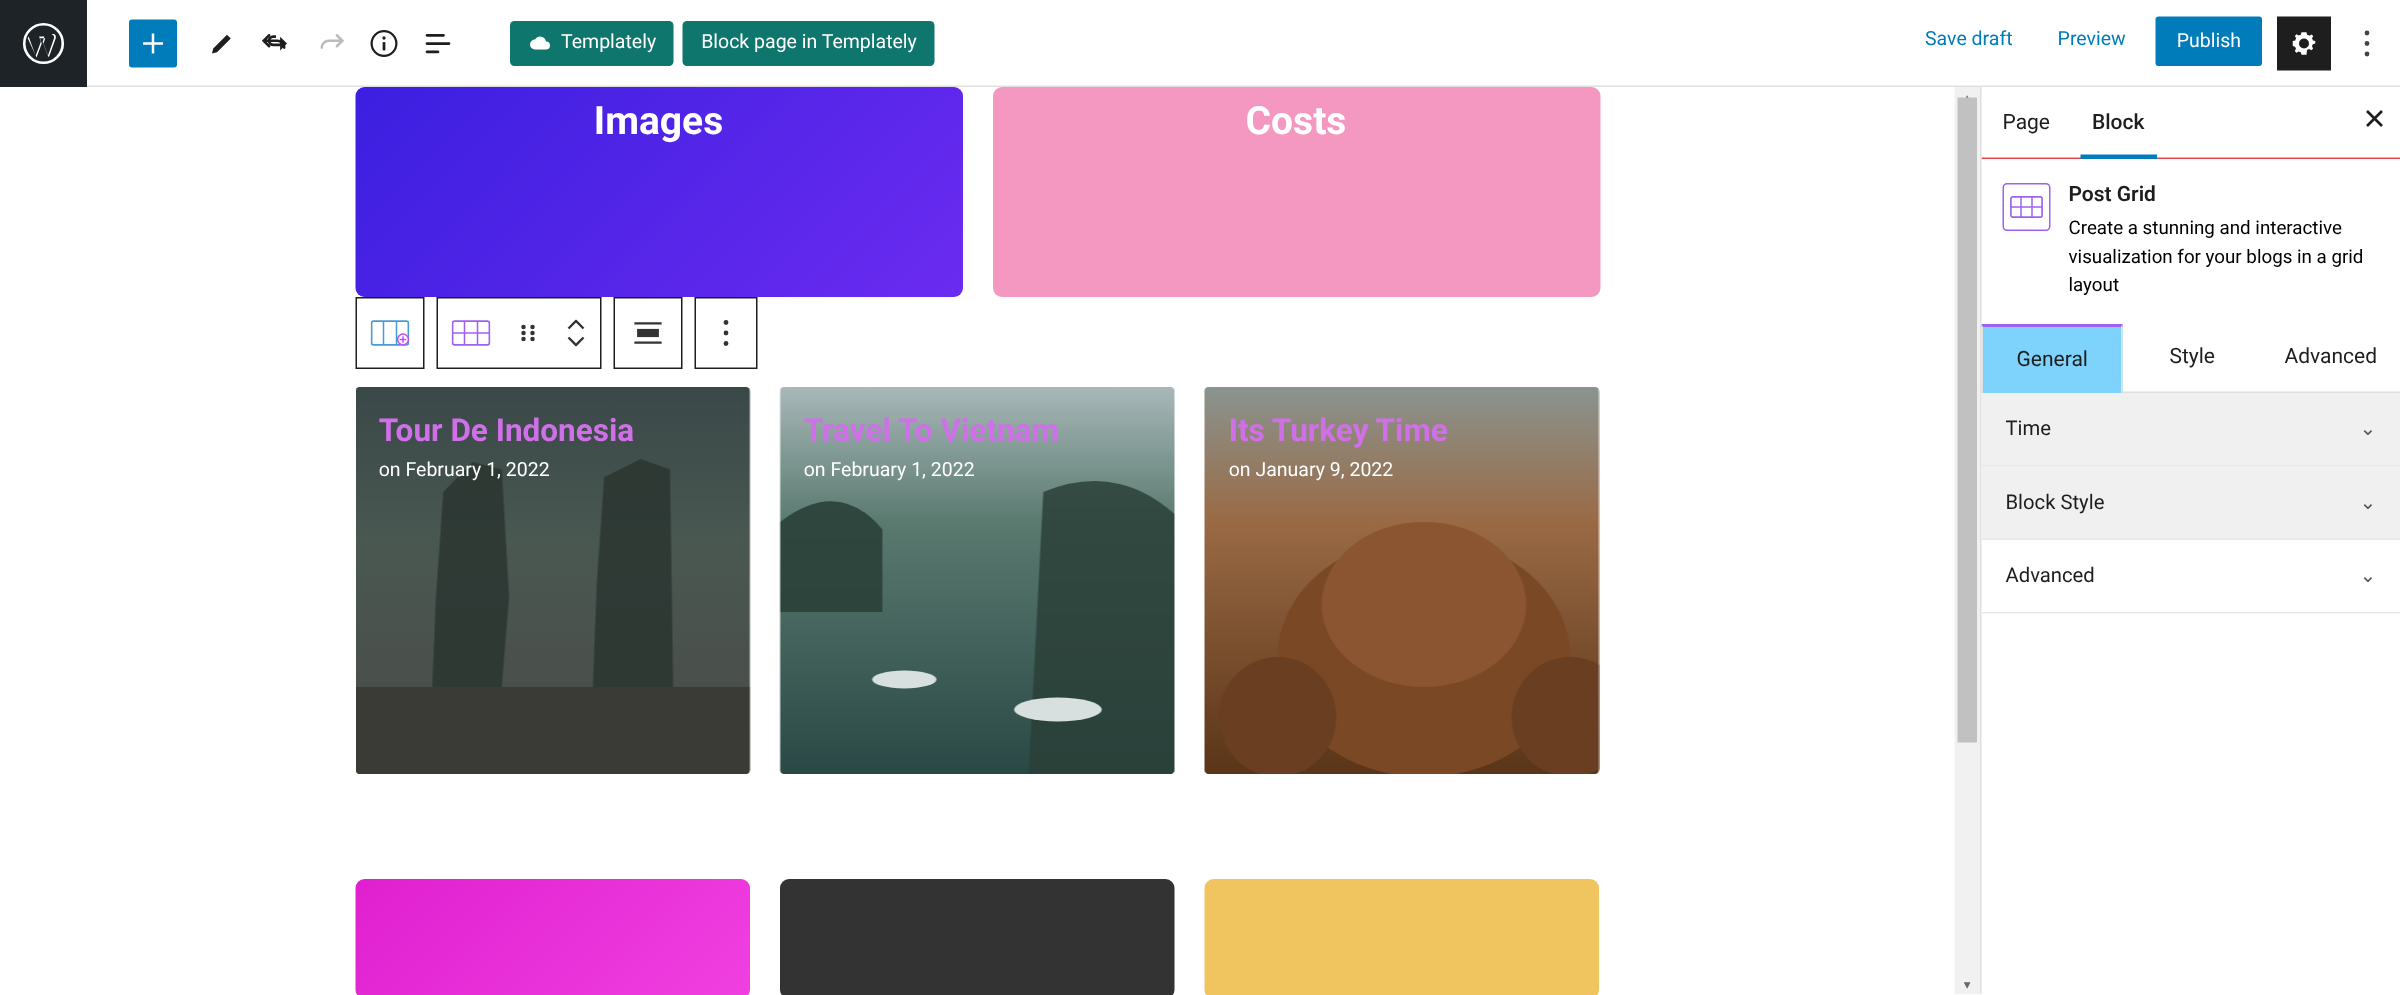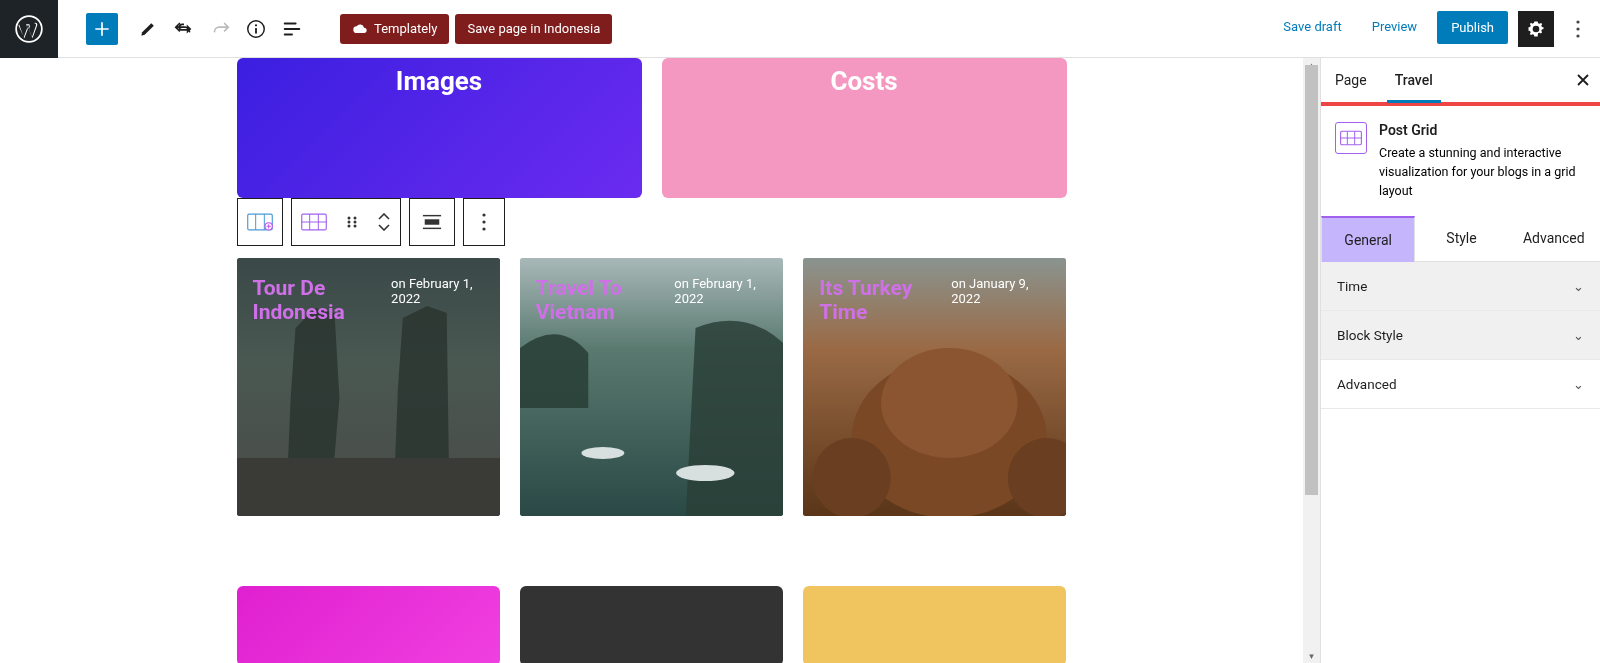--- a/index.html
+++ b/index.html
@@ -9,21 +9,21 @@
 
 
 .topbar { height: 58px; display: flex; align-items: center; border-bottom: 1px solid #e0e0e0; background: #fff; }
 .wp-logo { width: 58px; height: 58px; background: #1d2327; display: flex; align-items: center; justify-content: center; }
 .wp-logo svg { width: 28px; height: 28px; }
 .topbar-left { display: flex; align-items: center; gap: 0; padding-left: 16px; }
 .add-btn { width: 32px; height: 32px; background: #007cba; border-radius: 2px; display: flex; align-items: center; justify-content: center; color: #fff; font-size: 22px; margin: 0 12px; cursor:pointer; }
 .tb-icon { width: 36px; height: 36px; display: flex; align-items: center; justify-content: center; color: #1e1e1e; cursor:pointer; }
 .tb-icon.disabled { color: #bbb; cursor:default; }
 .templately-btns { display: flex; gap: 6px; margin-left: 30px; }
-.tpl-btn { background: #7f1d1d; color: #fff; border-radius: 3px; padding: 7px 12px; font-size: 13px; display: flex; align-items: center; gap: 6px; cursor:pointer; }
+.tpl-btn { background: #0f766e; color: #fff; border-radius: 3px; padding: 7px 12px; font-size: 13px; display: flex; align-items: center; gap: 6px; cursor:pointer; }
 .topbar-right { margin-left: auto; display: flex; align-items: flex-start; gap: 10px; padding-right: 8px; }
 .link-btn { color: #007cba; padding: 8px 10px; cursor:pointer; }
 .publish-btn { background: #007cba; color: #fff; padding: 9px 14px; border-radius: 2px; cursor:pointer; }
 .gear-btn { width: 36px; height: 36px; background: #1e1e1e; display: flex; align-items: center; justify-content: center; color: #fff; cursor:pointer; }
 .kebab-btn { width: 28px; height: 36px; display: flex; align-items: center; justify-content: center; cursor:pointer; color:#444; }
 
 
 .main { flex: 1; display: flex; overflow: hidden; }
 .canvas-wrap { flex: 1; position: relative; overflow: hidden; }
 .canvas { position: absolute; inset: 0; overflow-y: auto; border-radius: 15px; }
@@ -38,21 +38,21 @@
 
 
 .block-toolbar { display: inline-flex; margin-top: 0; margin-bottom: 12px; height: 48px; }
 .bt-group { border: 1px solid #1e1e1e; display: flex; align-items: center; background:#fff; }
 .bt-group + .bt-group { margin-left: 8px; }
 .bt-btn { width: 44px; height: 46px; display: flex; align-items: center; justify-content: center; cursor:pointer; }
 .bt-stack { display:flex; flex-direction:column; align-items:center; justify-content:center; width:30px; }
 .bt-stack span { line-height:10px; font-size:12px; }
 
 
-.card { flex: 1; height: 258px; border-radius: 3px; position: relative; overflow: hidden; display:flex; flex-direction:row; padding: 18px 16px; }
+.card { flex: 1; height: 258px; border-radius: 3px; position: relative; overflow: hidden; display:flex; flex-direction:column; padding: 18px 16px; }
 .card-title { color: #d070e8; font-size: 21px; font-weight: 700; margin-bottom: 6px; }
 .card-date { color: #fff; font-size: 13px; }
 .card-bg { position:absolute; inset:0; z-index:-1; }
 
 .bg1 { background: linear-gradient(to bottom, #4a5a5a 0%, #5a6a68 40%, #6a7470 70%, #555 100%); }
 .bg2 { background: linear-gradient(to bottom, #b8c5c8 0%, #7a8a85 35%, #4a6560 60%, #3a5a58 100%); }
 .bg3 { background: linear-gradient(to bottom, #9aa8a5 0%, #a07050 35%, #8a5838 65%, #704020 100%); }
 
 .stub { flex:1; height:80px; border-radius:6px; }
 .stub-pink { background: linear-gradient(135deg, #e020d0 0%, #f040e0 100%); }
@@ -60,34 +60,34 @@
 .stub-yellow { background: #f0c560; }
 
 
 .sb-track { width: 17px; background: #f1f1f1; position: relative; }
 .sb-thumb { position: absolute; left: 2px; right: 2px; top: 7px; height: 430px; background: #c1c1c1; }
 .sb-arrow { position:absolute; left:0; right:0; height:14px; font-size:9px; display:flex; align-items:center; justify-content:center; color:#666; }
 .sb-arrow.up { top:0; } .sb-arrow.down { bottom:0; }
 
 
 .sidebar { width: 280px; border-left: 1px solid #e0e0e0; background: #fff; display: flex; flex-direction: column; overflow:hidden; }
-.sb-tabs { display: flex; align-items: center; border-bottom: 4px solid #ef4444; height: 48px; position:relative; }
+.sb-tabs { display: flex; align-items: center; border-bottom: 1px solid #ef4444; height: 48px; position:relative; }
 .sb-tab { padding: 0 14px; height:100%; display:flex; align-items:center; font-size:14px; cursor:pointer; }
 .sb-tab.active { font-weight:500; position:relative; }
 .sb-tab.active::after { content:""; position:absolute; left:6px; right:6px; bottom:-1px; height:3px; background:#007cba; }
 .sb-close { position:absolute; right:10px; top:12px; font-size:18px; cursor:pointer; }
 
 .block-card { display:flex; gap:12px; padding: 16px 14px; }
 .block-icon { width:32px; height:32px; border:1px solid #a060f0; border-radius:3px; display:flex; align-items:center; justify-content:center; flex-shrink:0; }
 .block-title { font-weight:600; margin-bottom:6px; font-size:14px; }
 .block-desc { color:#000000; font-size:12.5px; line-height:1.5; }
 
 .panel-tabs { display:flex; border-bottom:1px solid #e0e0e0; }
 .p-tab { flex:1; padding: 14px 8px; text-align:center; font-size:14px; cursor:pointer; }
-.p-tab.active { background:#c4b5fd; border-top:2px solid #a060f0; border-left:1px solid #e0e0e0; border-right:1px solid #e0e0e0; margin-bottom:-1px; }
+.p-tab.active { background:#7dd3fc; border-top:2px solid #a060f0; border-left:1px solid #e0e0e0; border-right:1px solid #e0e0e0; margin-bottom:-1px; }
 
 .acc { border-bottom:1px solid #e8e8e8; }
 .acc-head { display:flex; justify-content:space-between; align-items:center; padding: 16px 16px; cursor:pointer; font-size:13.5px; }
 .acc.shaded { background:#f0f0f0; }
 .chev { font-size:13px; color:#555; }
 
 .row2 { margin-top: 45px; }
 
 </style>
 </head>
@@ -137,21 +137,21 @@
           </svg>
       </div>
       <div class="templately-btns">
         <div class="tpl-btn">
           <svg width="16" height="16" viewBox="0 0 24 24">
               <path d="M7 18a5 5 0 010-10 6 6 0 0111 2 4 4 0 010 8H7z" fill="#fff"></path>
             </svg>
           <span>Templately</span>
         </div>
         <div class="tpl-btn">
-          <span>Save page in Indonesia</span>
+          <span>Block page in Templately</span>
         </div>
       </div>
     </div>
     <div class="topbar-right">
       <div class="link-btn">Save draft</div>
       <div class="link-btn">Preview</div>
       <div class="publish-btn">Publish</div>
       <div class="gear-btn">
         <svg width="20" height="20" viewBox="0 0 24 24">
             <path d="M12 8a4 4 0 100 8 4 4 0 000-8zm9 4l-2 .5a7 7 0 01-.7 1.7l1 1.8-1.4 1.4-1.8-1a7 7 0 01-1.7.7L14 21h-4l-.5-2a7 7 0 01-1.7-.7l-1.8 1L4.6 17.9l1-1.8A7 7 0 014.9 14.5L3 14v-4l2-.5a7 7 0 01.7-1.7l-1-1.8L6 4.6l1.8 1a7 7 0 011.7-.7L10 3h4l.5 2a7 7 0 011.7.7l1.8-1L19.4 6l-1 1.8a7 7 0 01.7 1.7L21 10v4z" fill="#fff"></path>
@@ -317,21 +317,21 @@
 
     <div class="sb-track">
       <div class="sb-arrow up">▴</div>
       <div class="sb-thumb"></div>
       <div class="sb-arrow down">▾</div>
     </div>
 
     <div class="sidebar">
       <div class="sb-tabs">
         <div class="sb-tab">Page</div>
-        <div class="sb-tab active">Travel</div>
+        <div class="sb-tab active">Block</div>
         <div class="sb-close">
           <svg width="14" height="14" viewBox="0 0 14 14">
               <path d="M2 2l10 10M12 2L2 12" stroke="#1e1e1e" stroke-width="1.8"></path>
             </svg>
         </div>
       </div>
 
       <div class="block-card">
         <div class="block-icon">
           <svg width="22" height="16" viewBox="0 0 36 24">

